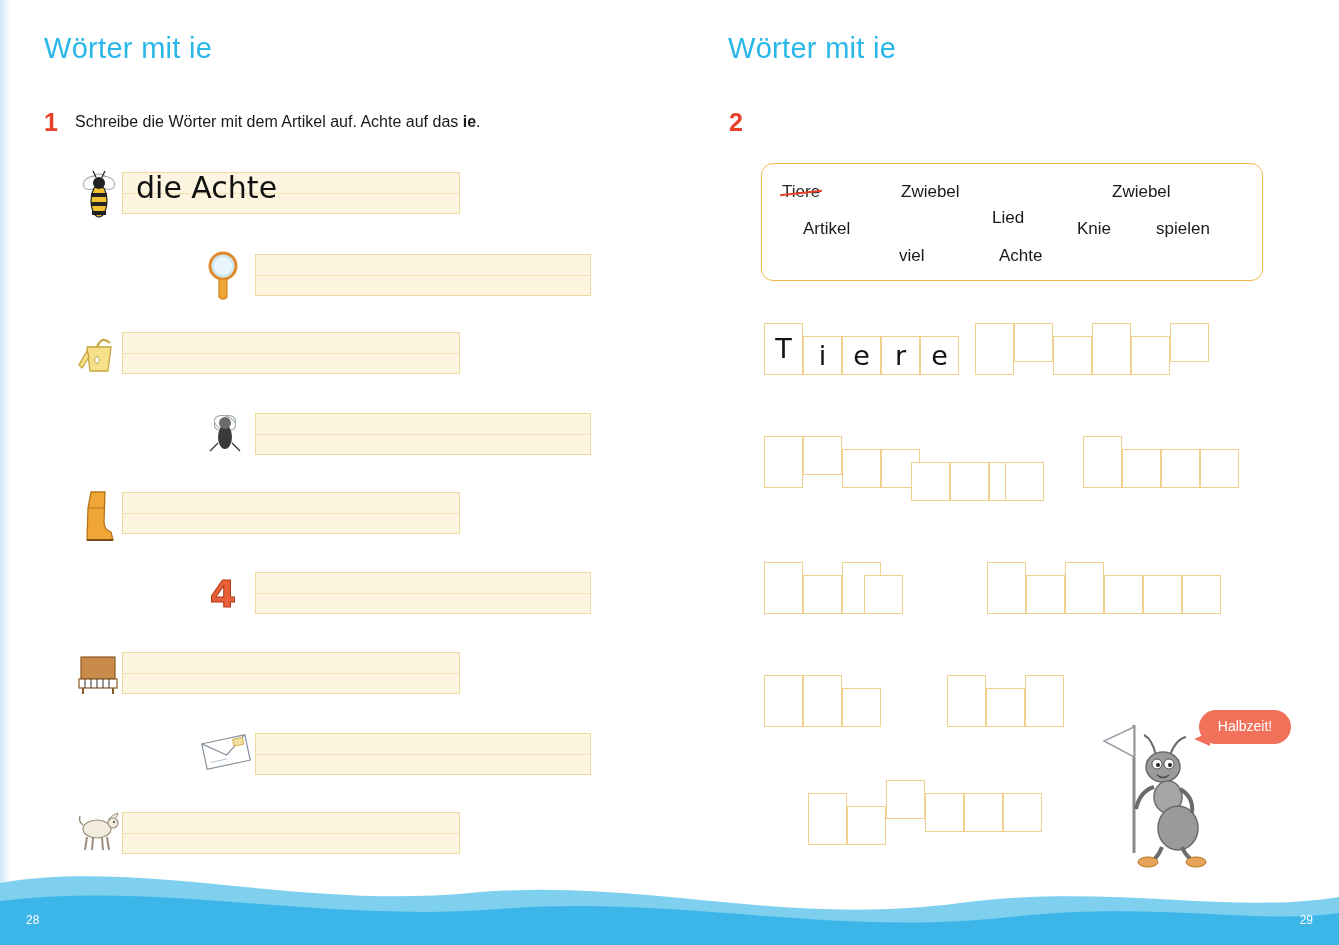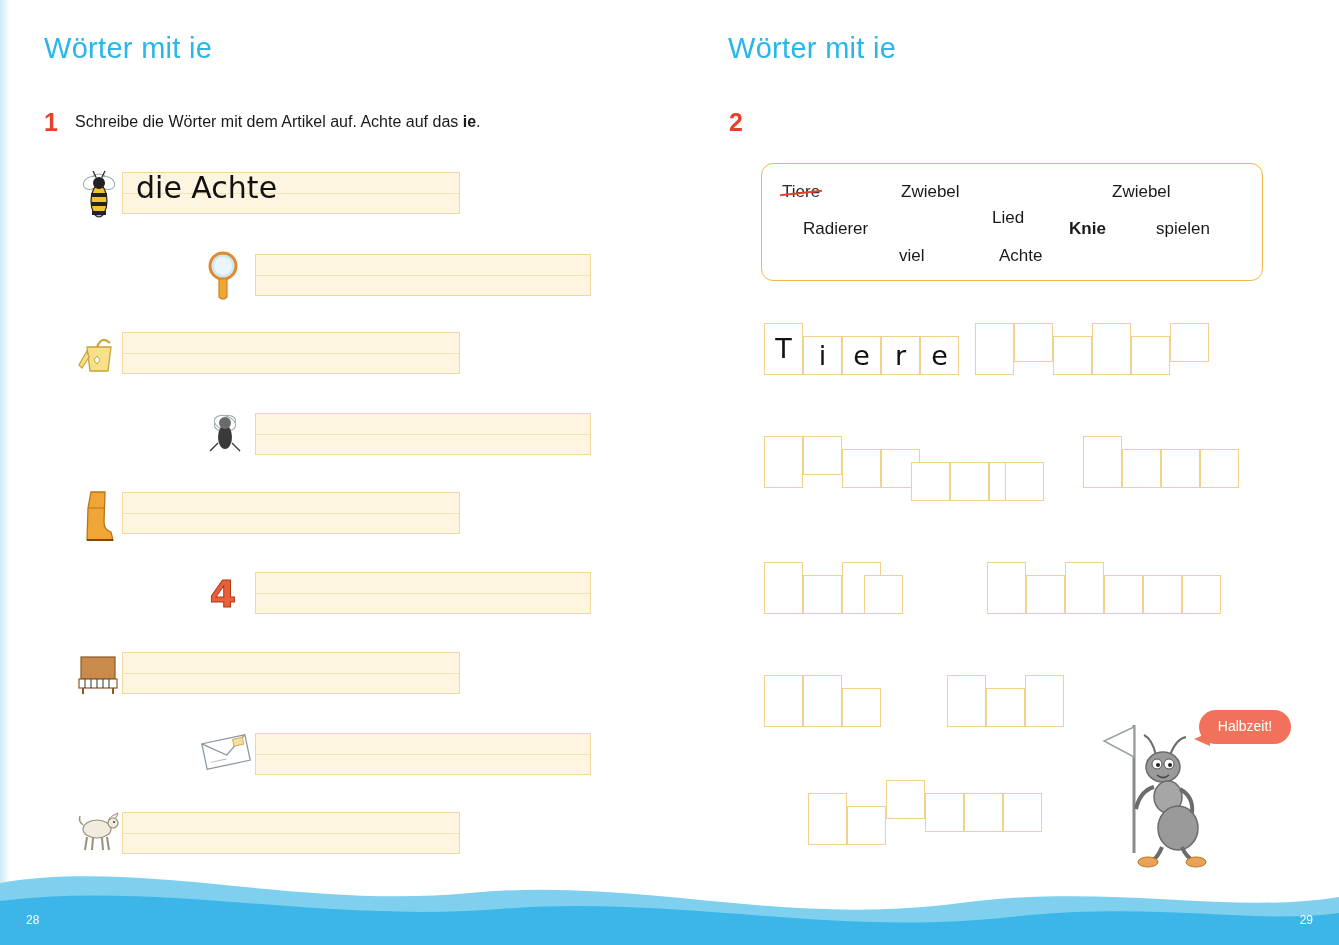--- a/index.html
+++ b/index.html
@@ -307,23 +307,23 @@
 
   <div class="ex-num" id="ex2-num">2</div>
 
   <div id="wordbank">
     <div class="bank-word struck" style="left:20px; top:18px;">
       <span>Tiere</span>
       <span class="strike"></span>
     </div>
     <div class="bank-word" style="left:139px; top:18px;">Zwiebel</div>
     <div class="bank-word" style="left:350px; top:18px;">Zwiebel</div>
-    <div class="bank-word" style="left:41px; top:55px;">Radierer</div>
+    <div class="bank-word" style="left:41px; top:55px;">Artikel</div>
     <div class="bank-word" style="left:230px; top:44px;">Lied</div>
-    <div class="bank-word" style="left:307px; top:55px;font-weight:bold;">Knie</div>
+    <div class="bank-word" style="left:315px; top:55px;">Knie</div>
     <div class="bank-word" style="left:394px; top:55px;">spielen</div>
     <div class="bank-word" style="left:137px; top:82px;">viel</div>
     <div class="bank-word" style="left:237px; top:82px;">Achte</div>
   </div>
 
   <div class="lbox" style="left:764px; top:323px; width:39px; height:52px;">
       <span id="fl0">T</span>
     </div>
   <div class="lbox" style="left:803px; top:336px; width:39px; height:39px;">
       <span id="fl1">i</span>

